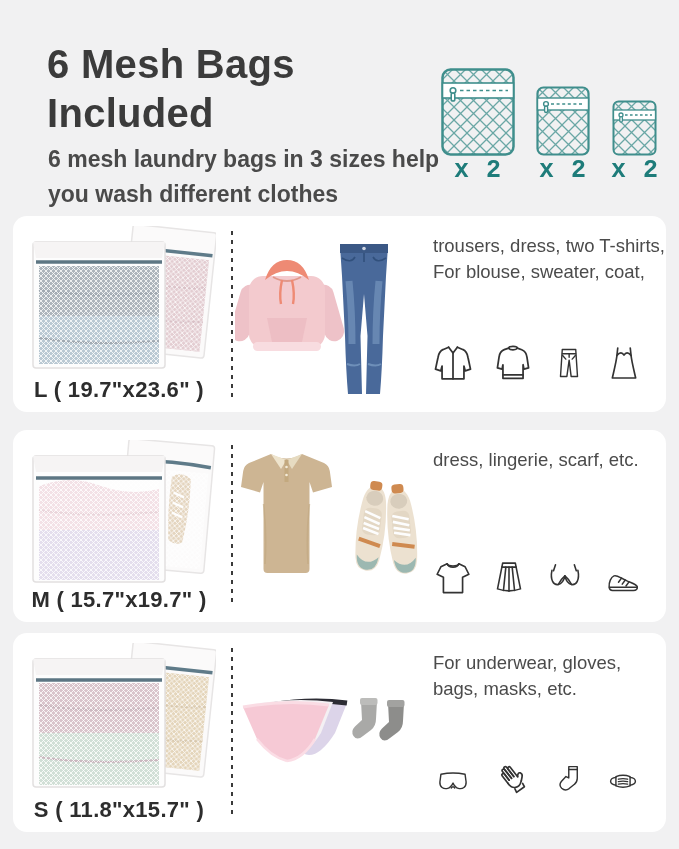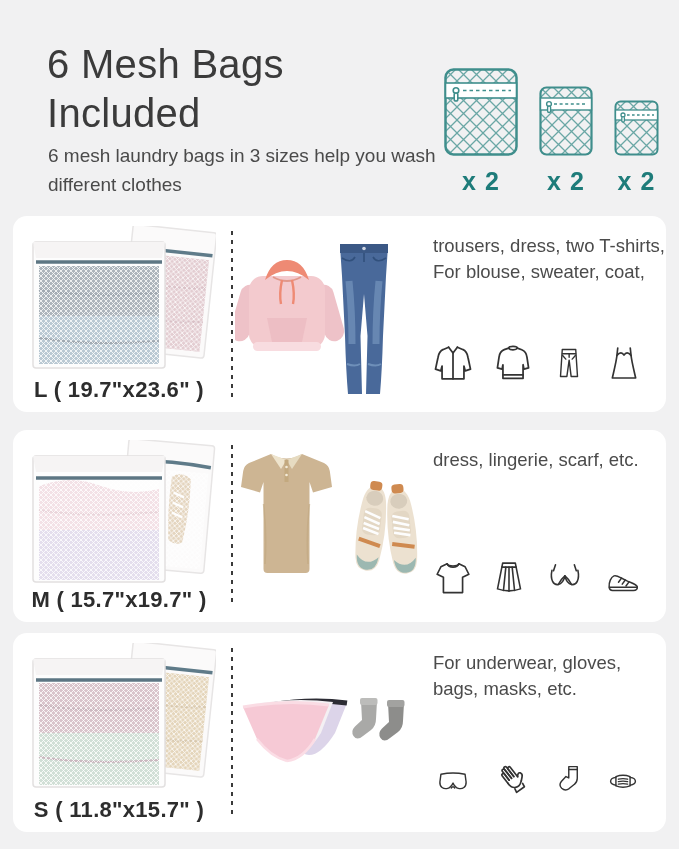--- a/index.html
+++ b/index.html
@@ -7,34 +7,34 @@
   body {
     position: relative;
     background: #f1f1f2;
     font-family: "Liberation Sans", sans-serif;
     overflow: hidden;
   }
 
   
   .title {
     position: absolute; left: 47px; top: 40px; width: 350px;
-    font-size: 40px; line-height: 1.22; font-weight: 400;
+    font-size: 40px; line-height: 1.22; font-weight: 700;
     color: #3b3b3b; letter-spacing: .3px;
   }
   .subtitle {
     position: absolute; left: 48px; top: 142px; width: 430px;
-    font-size: 19px; line-height: 1.5; color: #4a4a4a;
+    font-size: 23px; line-height: 1.5; color: #4a4a4a; font-weight: bold;
   }
   .bags {
     position: absolute; top: 68px; right: 20px;
     display: flex; align-items: flex-end; gap: 21px;
   }
   .bag-group { display: flex; flex-direction: column; align-items: center; }
   .bag-group svg { display: block; }
-  .bag-count { margin-top: 11px; font-size: 25px; font-weight: 700; color: #1e7c7a; letter-spacing: 1px; }
+  .bag-count { font-size: 25px; font-weight: 700; color: #1e7c7a; letter-spacing: 1px; font-family: Liberation Mono, monospace; }
 
   
   .card {
     position: absolute; left: 13px; width: 653px;
     background: #fff; border-radius: 14px;
   }
   .card-l { top: 216px; height: 196px; }
   .card-m { top: 430px; height: 192px; }
   .card-s { top: 633px; height: 199px; }
 

